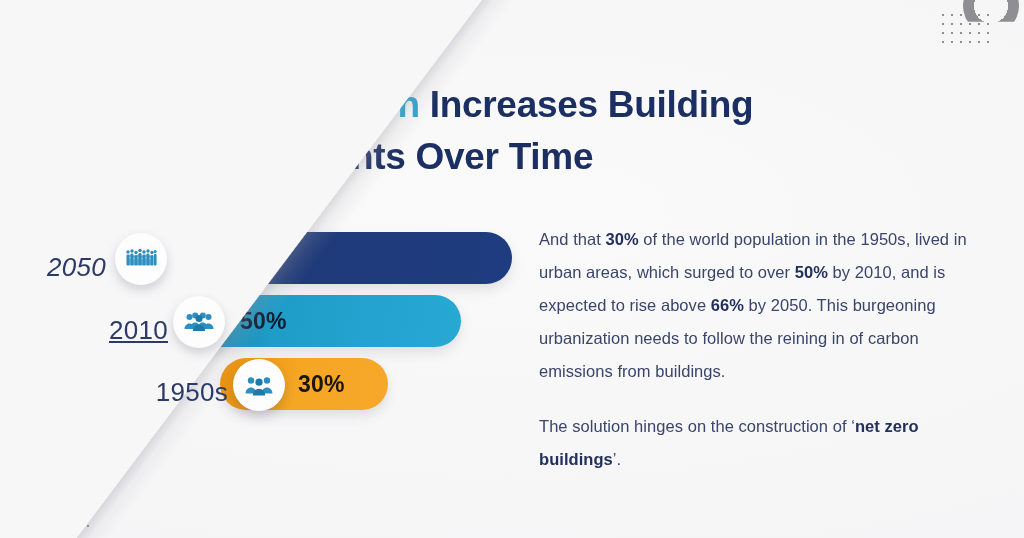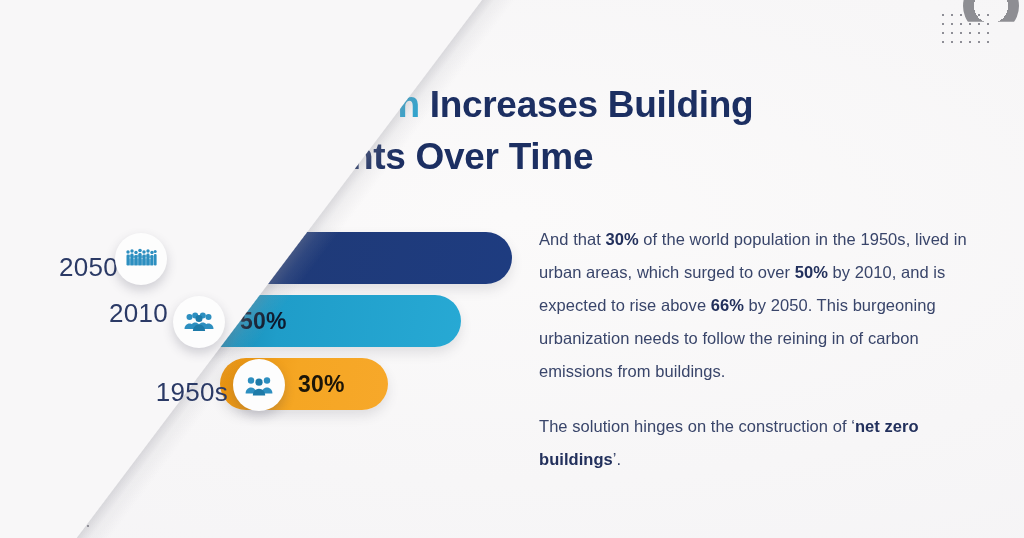--- a/index.html
+++ b/index.html
@@ -81,22 +81,22 @@
 
   .year-label {
     position: absolute;
     font-size: 26px;
     color: #2b3a66;
     letter-spacing: 0.3px;
     white-space: nowrap;
     z-index: 6;
     text-align: right;
   }
-  #year-0 { top: 252px; left: 12px;  width: 106px; }
-  #year-1 { top: 298px; left: 22px; width: 146px; }
+  #year-0 { top: 252px; left: 0px;  width: 106px; font-style: italic; }
+  #year-1 { top: 315px; left: 22px; width: 146px; text-decoration: underline; }
   #year-2 { top: 377px; left: 82px; width: 146px; }
 
   .bar {
     position: absolute;
     height: 52px;
     border-radius: 26px;
     box-shadow: 0 6px 12px rgba(60,60,80,0.13);
   }
   .bar .value {
     position: absolute;

